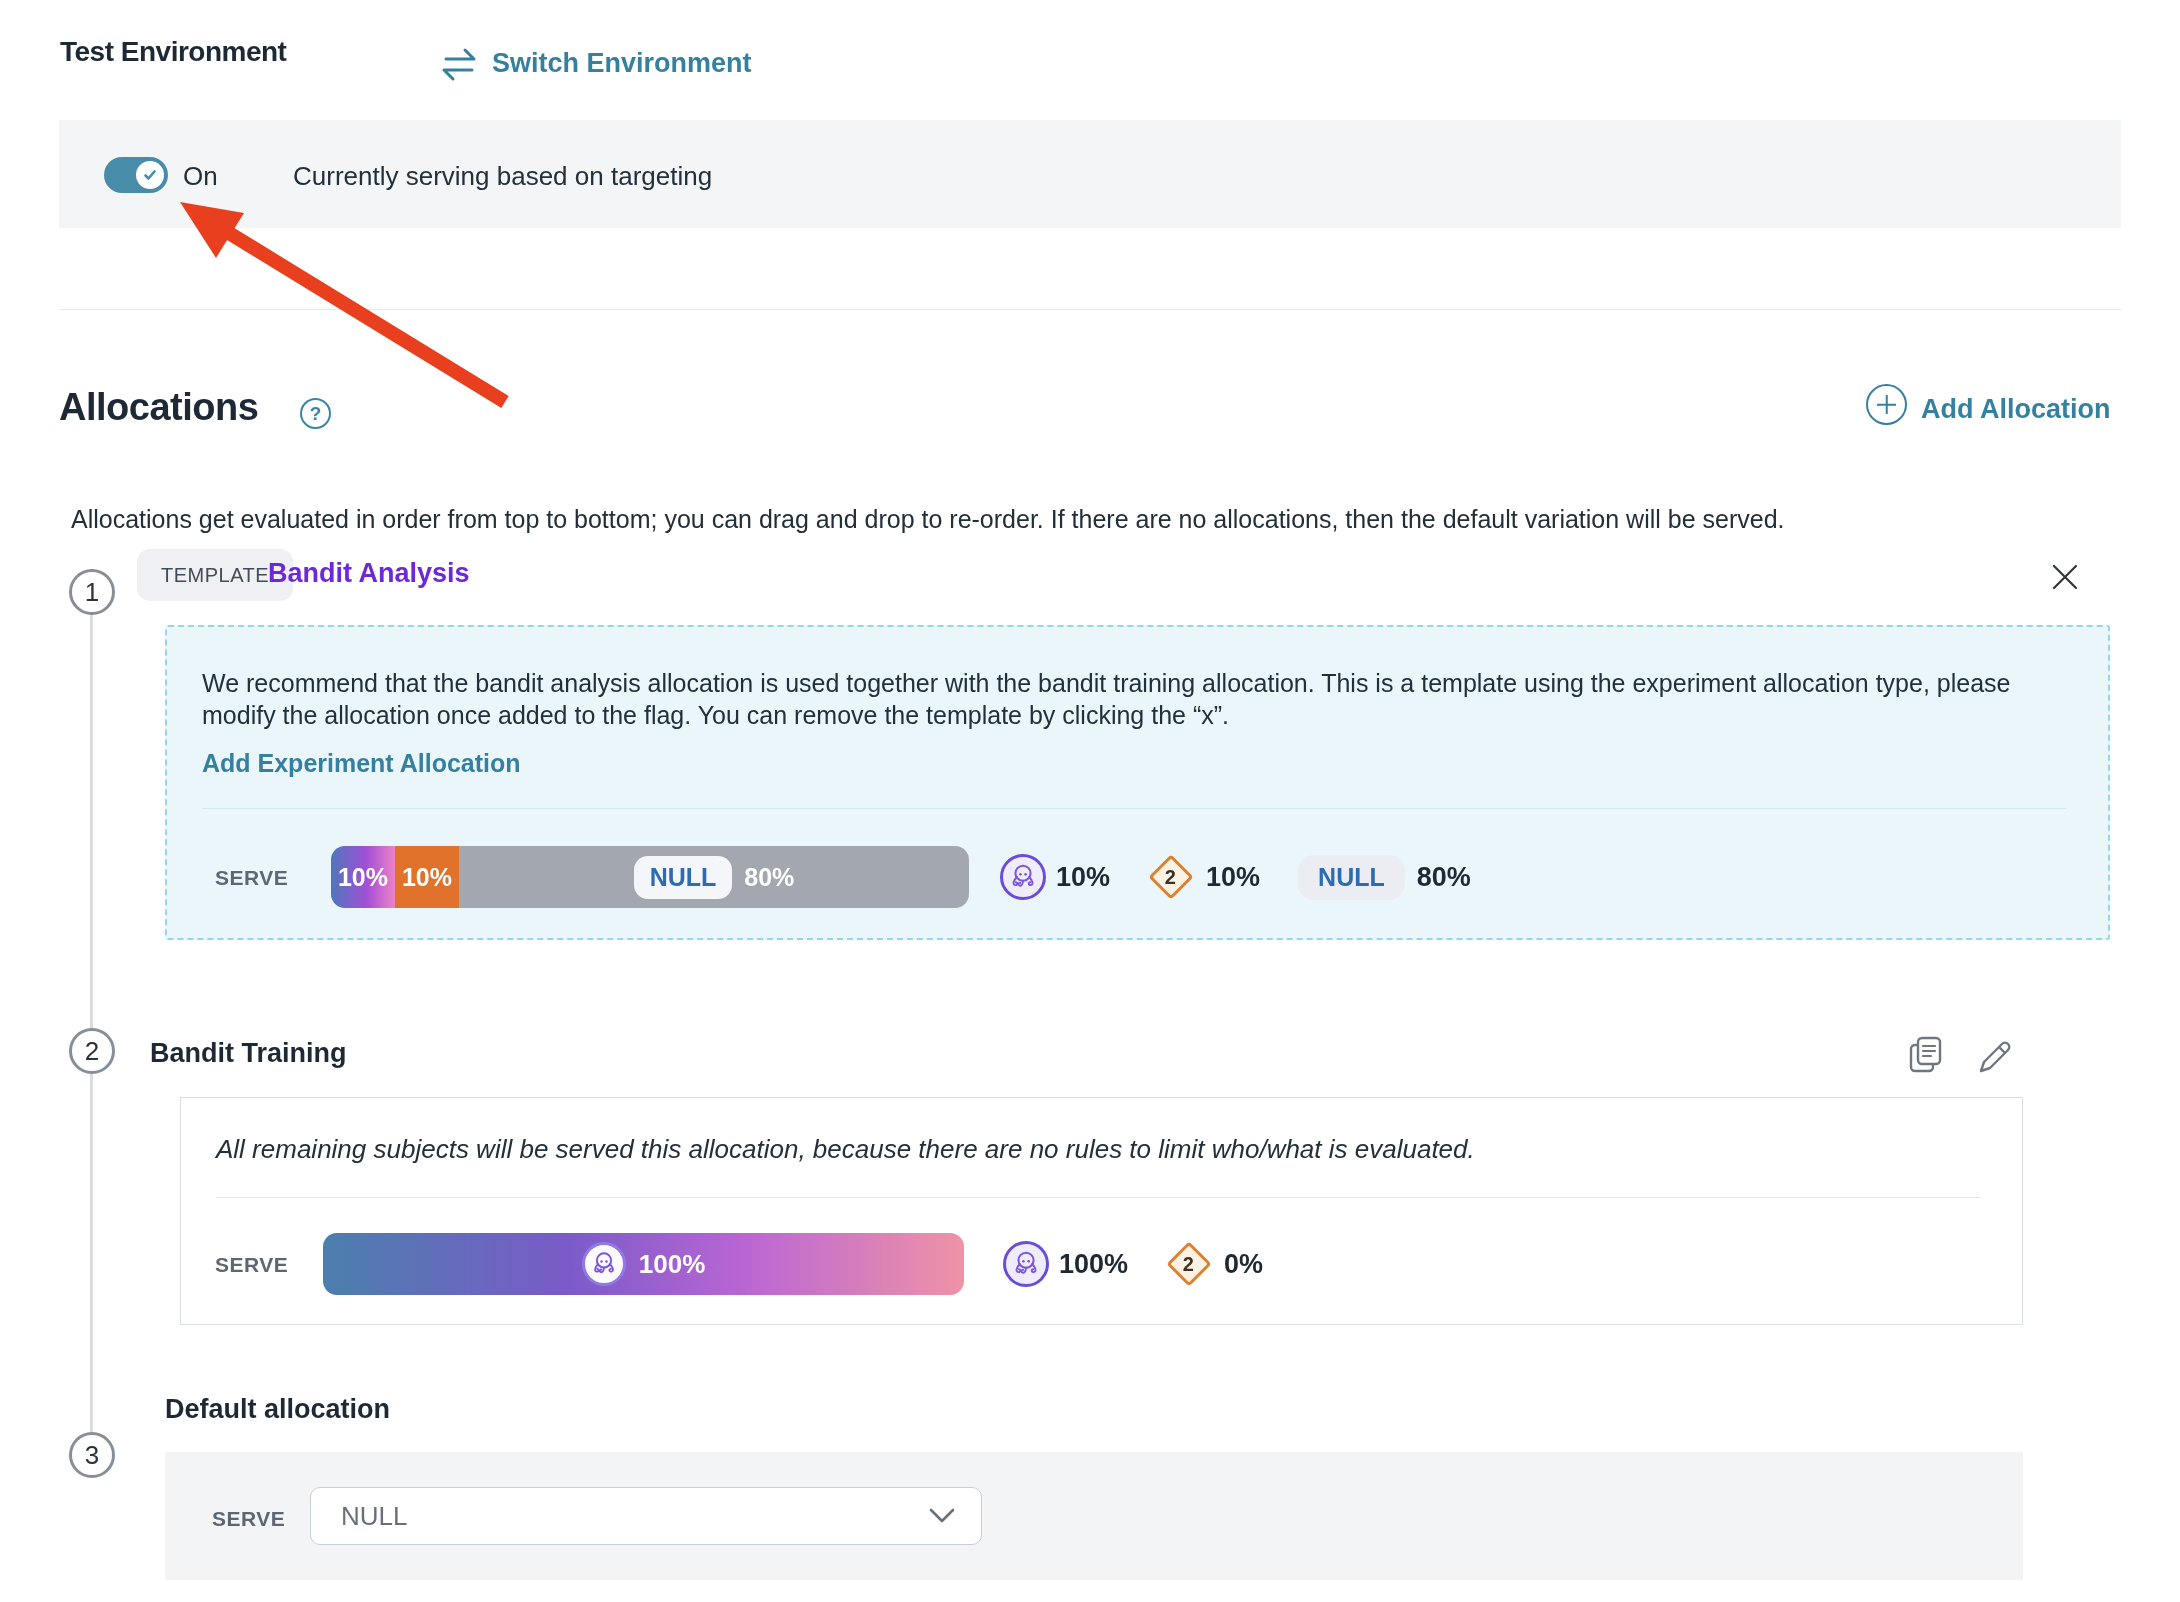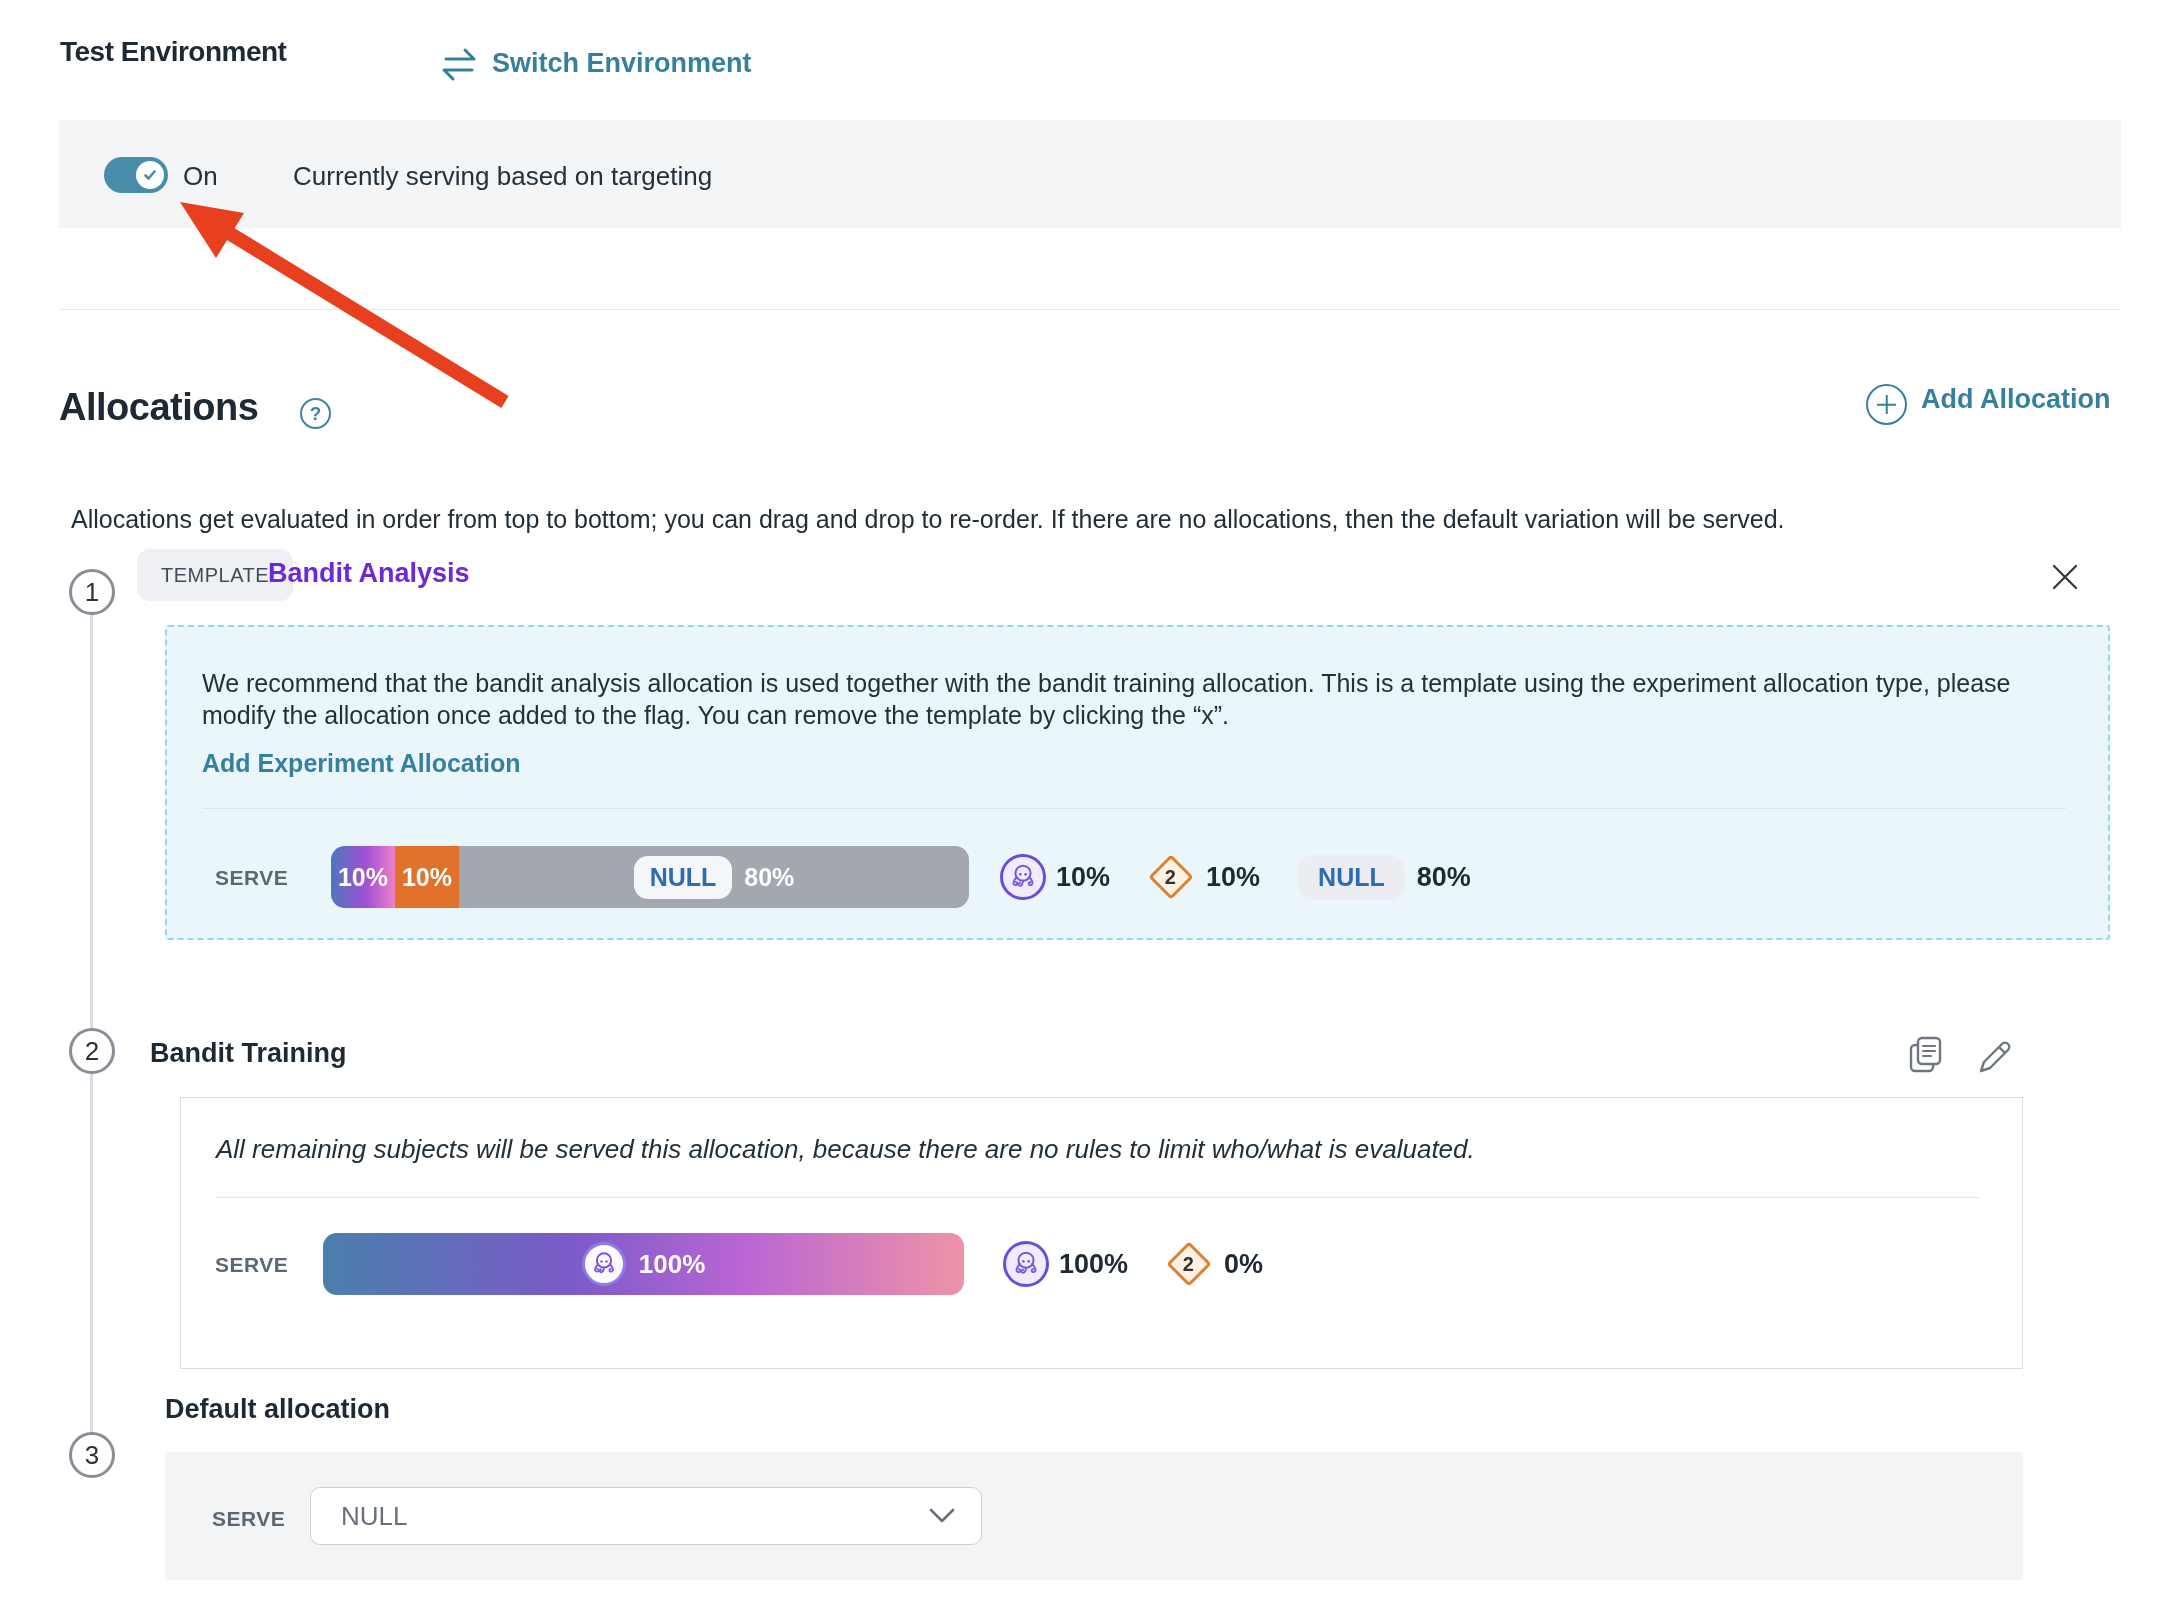--- a/index.html
+++ b/index.html
@@ -17,21 +17,21 @@
   .toggle { position:absolute; left:45px; top:37px; width:64px; height:36px; border-radius:18px; background:#478CA8; cursor:pointer; }
   .toggle .knob { position:absolute; right:4px; top:4px; width:28px; height:28px; border-radius:50%; background:#fff; display:flex; align-items:center; justify-content:center; }
   .env-on { position:absolute; left:124px; top:41px; font-size:26px; color:#22303C; }
   .env-status { position:absolute; left:234px; top:41px; font-size:26px; color:#22303C; }
 
   .section-divider { position:absolute; left:59px; top:309px; width:2062px; height:1px; background:#E5E8EB; }
 
   
   .alloc-title { position:absolute; left:59px; top:386px; font-size:38px; font-weight:700; color:#1D2935; letter-spacing:-0.5px; }
   .help-icon { position:absolute; left:300px; top:398px; width:31px; height:31px; border:2px solid #3886A6; border-radius:50%; display:flex; align-items:center; justify-content:center; font-size:19px; font-weight:600; color:#3886A6; cursor:pointer; }
-  .add-allocation { position:absolute; left:1866px; top:384px; display:flex; align-items:flex-start; gap:14px; cursor:pointer; }
+  .add-allocation { position:absolute; left:1866px; top:384px; display:flex; align-items:flex-end; gap:14px; cursor:pointer; }
   .plus-circle { width:41px; height:41px; border:2.5px solid #36809F; border-radius:50%; position:relative; }
   .plus-circle:before, .plus-circle:after { content:""; position:absolute; background:#36809F; }
   .plus-circle:before { left:50%; top:9px; bottom:9px; width:2.5px; transform:translateX(-50%); }
   .plus-circle:after { top:50%; left:9px; right:9px; height:2.5px; transform:translateY(-50%); }
   .add-allocation span { font-size:27px; font-weight:700; color:#36809F; }
   .alloc-desc { position:absolute; left:71px; top:472px; width:1900px; font-size:25px; color:#222E38;margin-top:33px; }
 
   
   .rail { position:absolute; left:90px; top:592px; width:3px; height:865px; background:#D9DCE0; }
   .step-circle { position:absolute; left:69px; width:46px; height:46px; border-radius:50%; border:3px solid #878E97; background:#fff; display:flex; align-items:center; justify-content:center; font-size:26px; color:#2A323C; z-index:2; }
@@ -63,21 +63,21 @@
   .diamond-wrap { width:46px; height:46px; display:flex; align-items:center; justify-content:center; }
   .diamond { width:32px; height:32px; border:3px solid #DD8030; background:#FCF2E4; border-radius:4px; transform:rotate(45deg); display:flex; align-items:center; justify-content:center; }
   .diamond span { transform:rotate(-45deg); font-size:20px; font-weight:700; color:#3A3226; }
   .null-pill-legend { background:#EBEDF2; border-radius:16px; padding:8px 20px; font-size:25px; font-weight:700; color:#2E6CB2; }
 
   
   .title-2 { position:absolute; left:150px; top:1038px; font-size:27px; font-weight:700; color:#1D2935; }
   .icon-btn { position:absolute; width:42px; height:42px; cursor:pointer; }
   .copy-btn { left:1905px; top:1034px; }
   .edit-btn { left:1974px; top:1036px; }
-  .box-2 { position:absolute; left:180px; top:1097px; width:1843px; height:272px; background:#fff; border:1.5px solid #DBDFE3; }
+  .box-2 { position:absolute; left:180px; top:1097px; width:1843px; height:228px; background:#fff; border:1.5px solid #DBDFE3; }
   .note-2 { position:absolute; left:35px; top:36px; font-size:26px; font-style:italic; color:#22303B; }
   .inner-div-2 { position:absolute; left:35px; right:42px; top:99px; height:1px; background:#E2E5E8; }
   .serve-label-2 { position:absolute; left:215px; top:1253px; }
   .bar-2 { left:323px; top:1233px; width:641px; background:linear-gradient(90deg,#4B7FAD 0%,#7A5BC8 38%,#BA66D4 66%,#EF93A6 100%); align-items:center; justify-content:center; gap:13px; }
   .octo-in-bar { width:44px; height:44px; border-radius:50%; border:3px solid #8F7BE8; background:#FBFBFE; display:flex; align-items:center; justify-content:center; }
   .bar-2 .pct-white { font-size:26px; font-weight:700; color:#fff; }
 
   
   .title-3 { position:absolute; left:165px; top:1394px; font-size:27px; font-weight:700; color:#1D2935; }
   .box-3 { position:absolute; left:165px; top:1452px; width:1858px; height:128px; background:#F3F4F6; border-radius:2px; }

